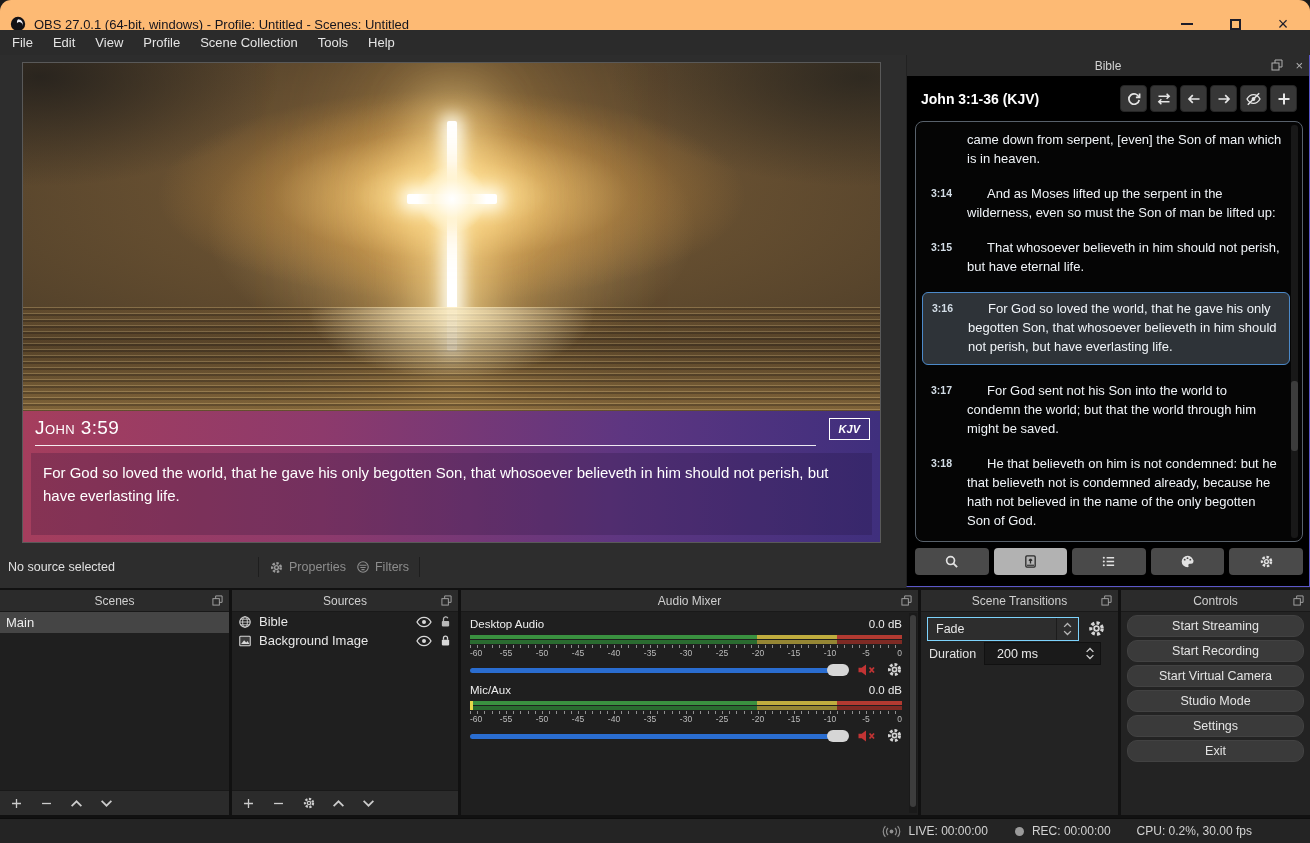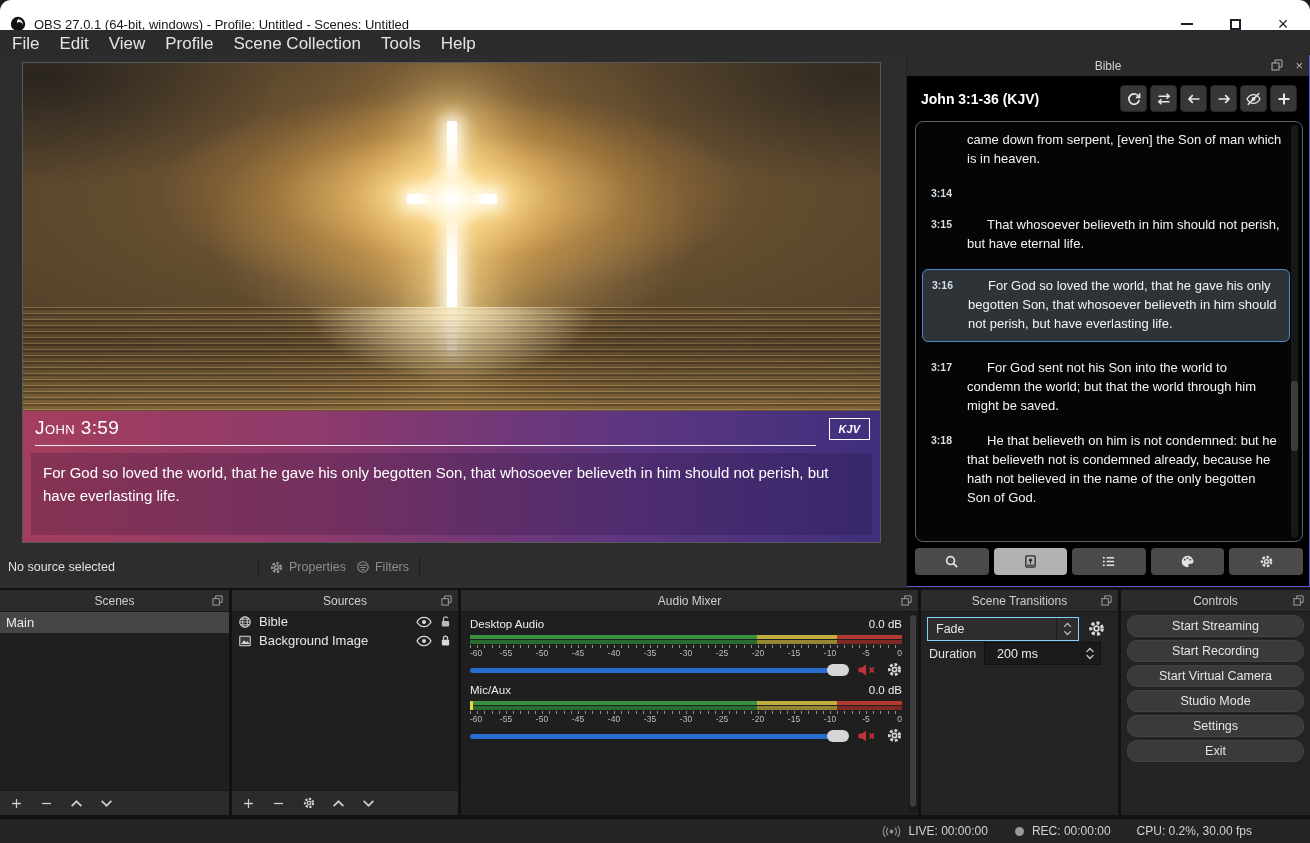--- a/index.html
+++ b/index.html
@@ -1,31 +1,31 @@
 <!DOCTYPE html>
 <html><head>
 <meta charset="utf-8">
 <style>
   * { box-sizing: border-box; margin: 0; padding: 0; }
   html,body { width:1310px; height:843px; }
   body { position:relative; background:#1b1b1b; font-family:"Liberation Sans",sans-serif; overflow:hidden; color:#e0e0e0; }
   svg { display:block; }
 
   
-  .titlebar { position:absolute; left:0; top:0; width:1310px; height:48px; background:#ffffff;
+  .titlebar { position:absolute; left:0; top:0; width:1310px; height:48px; background:#fdba74;
     display:flex; align-items:center; padding:0 10px; gap:8px; color:#15151e; font-size:13px;border-radius:11px; }
   .win-btns { margin-left:auto; display:flex; align-items:center; gap:14px; }
   .win-btn { width:34px; height:22px; display:flex; align-items:center; justify-content:center; color:#1d1d2a; }
   .glyph-min { width:12px; height:0; border-top:2px solid #1d1d2a; }
   .glyph-max { width:11px; height:11px; border:2px solid #1d1d2a; }
   .glyph-close { font-size:18px; line-height:1; }
 
   
   .menubar { position:absolute; left:0; top:30px; width:1310px; height:25px; background:#2b2b2b;
-    display:flex; font-size:17px; color:#e4e4e4; padding-left:2px; }
+    display:flex; align-items:center; font-size:13px; color:#e4e4e4; padding-left:2px; }
   .menu-item { padding:4px 10px; }
 
   
   .preview-region { position:absolute; left:0; top:55px; width:906px; height:533px; background:#2d2d2d; }
   .canvas { position:absolute; left:22px; top:7px; width:859px; height:481px; border:1px solid #595959; overflow:hidden; background:#000; }
   .cimg { position:absolute; left:0; top:0; width:857px; height:348px; overflow:hidden;
     background:
       radial-gradient(ellipse 40% 45% at 2% 4%, rgba(38,34,29,0.92), rgba(0,0,0,0) 70%),
       radial-gradient(ellipse 42% 45% at 98% 4%, rgba(42,38,31,0.88), rgba(0,0,0,0) 70%),
       radial-gradient(ellipse 52% 46% at 50% 38%, rgba(255,251,238,0.98) 0%, rgba(255,226,152,0.88) 9%, rgba(248,198,108,0.58) 22%, rgba(205,146,64,0.38) 40%, rgba(0,0,0,0) 66%),
@@ -584,20 +584,21 @@
     </div>
   </div>
 
   <div class="verse-list">
     <div class="verse cont">
       <span class="vnum"></span>
       <span class="vtext">came down from serpent, [even] the Son of man which is in heaven.</span>
     </div>
     <div class="verse">
       <span class="vnum">3:14</span>
+      <span class="vtext">And as Moses lifted up the serpent in the wilderness, even so must the Son of man be lifted up:</span>
     </div>
     <div class="verse">
       <span class="vnum">3:15</span>
       <span class="vtext">That whosoever believeth in him should not perish, but have eternal life.</span>
     </div>
     <div class="verse selected">
       <span class="vnum">3:16</span>
       <span class="vtext">For God so loved the world, that he gave his only begotten Son, that whosoever believeth in him should not perish, but have everlasting life.</span>
     </div>
     <div class="verse">

